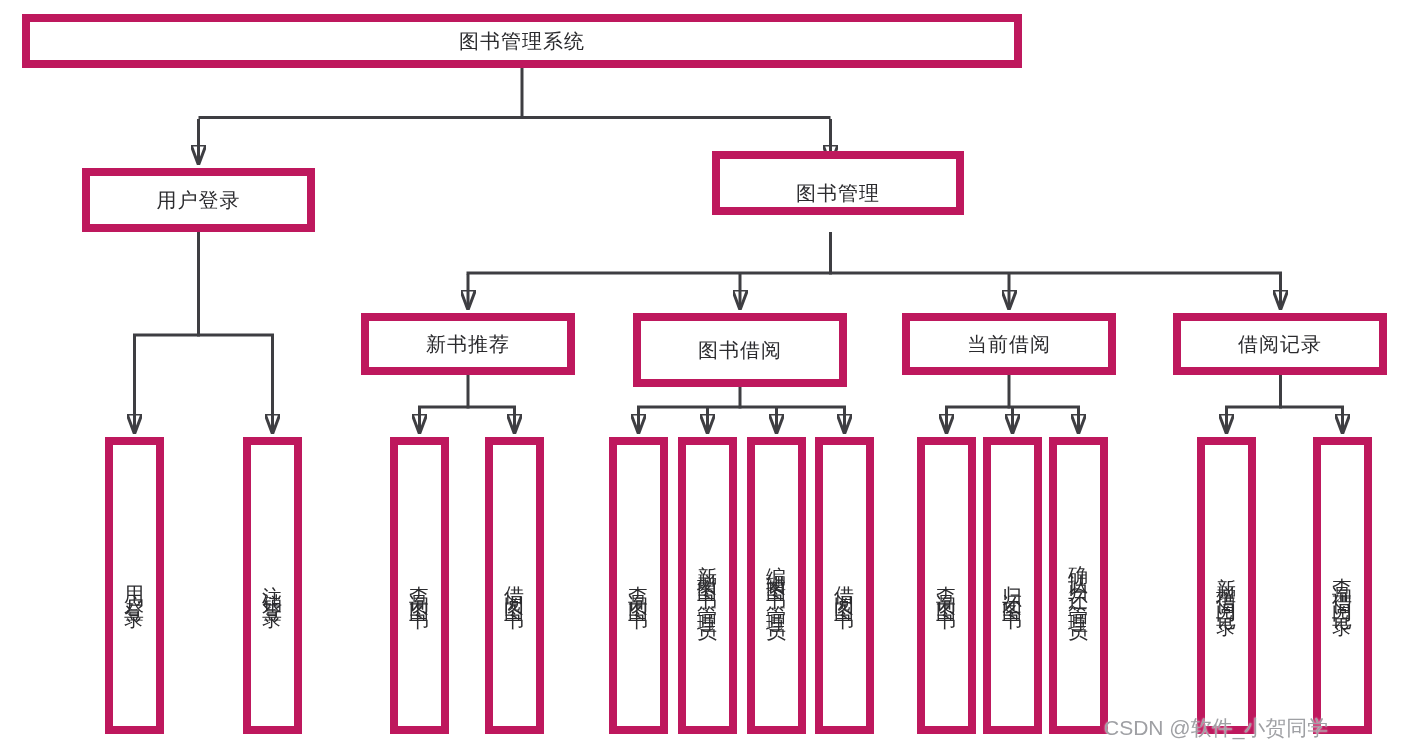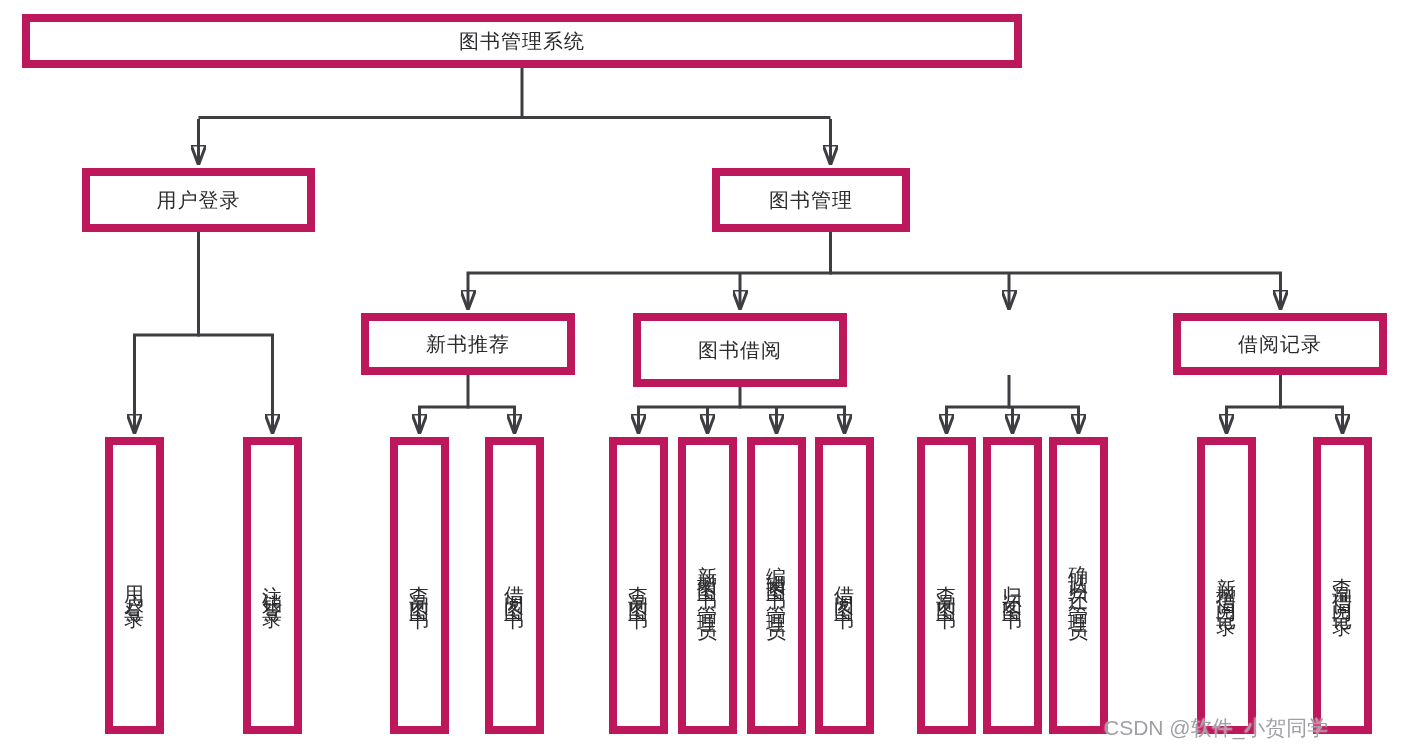--- a/index.html
+++ b/index.html
@@ -123,29 +123,32 @@
     </g>
   </svg>
 
   <div class="box" style="left:22px; top:14px; width:1000px; height:54px;">
     <span class="hlabel">图书管理系统</span>
   </div>
 
   <div class="box" style="left:82px; top:168px; width:233px; height:64px;">
     <span class="hlabel">用户登录</span>
   </div>
-  <div class="box" style="left:712px; top:168px; width:198px; height:64px;">
+  <div class="box" style="left:712px; top:151px; width:252px; height:64px;align-items:flex-end;">
     <span class="hlabel">图书管理</span>
   </div>
 
   <div class="box" style="left:361px; top:313px; width:214px; height:62px;">
     <span class="hlabel">新书推荐</span>
   </div>
   <div class="box" style="left:633px; top:313px; width:214px; height:74px;">
     <span class="hlabel">图书借阅</span>
+  </div>
+  <div class="box" style="left:902px; top:313px; width:214px; height:62px;">
+    <span class="hlabel">当前借阅</span>
   </div>
   <div class="box" style="left:1173px; top:313px; width:214px; height:62px;">
     <span class="hlabel">借阅记录</span>
   </div>
 
   <div class="box vnode" style="left:105px; top:437px;">
     <span class="vlabel">用户登录</span>
   </div>
   <div class="box vnode" style="left:243px; top:437px;">
     <span class="vlabel">注销登录</span>

